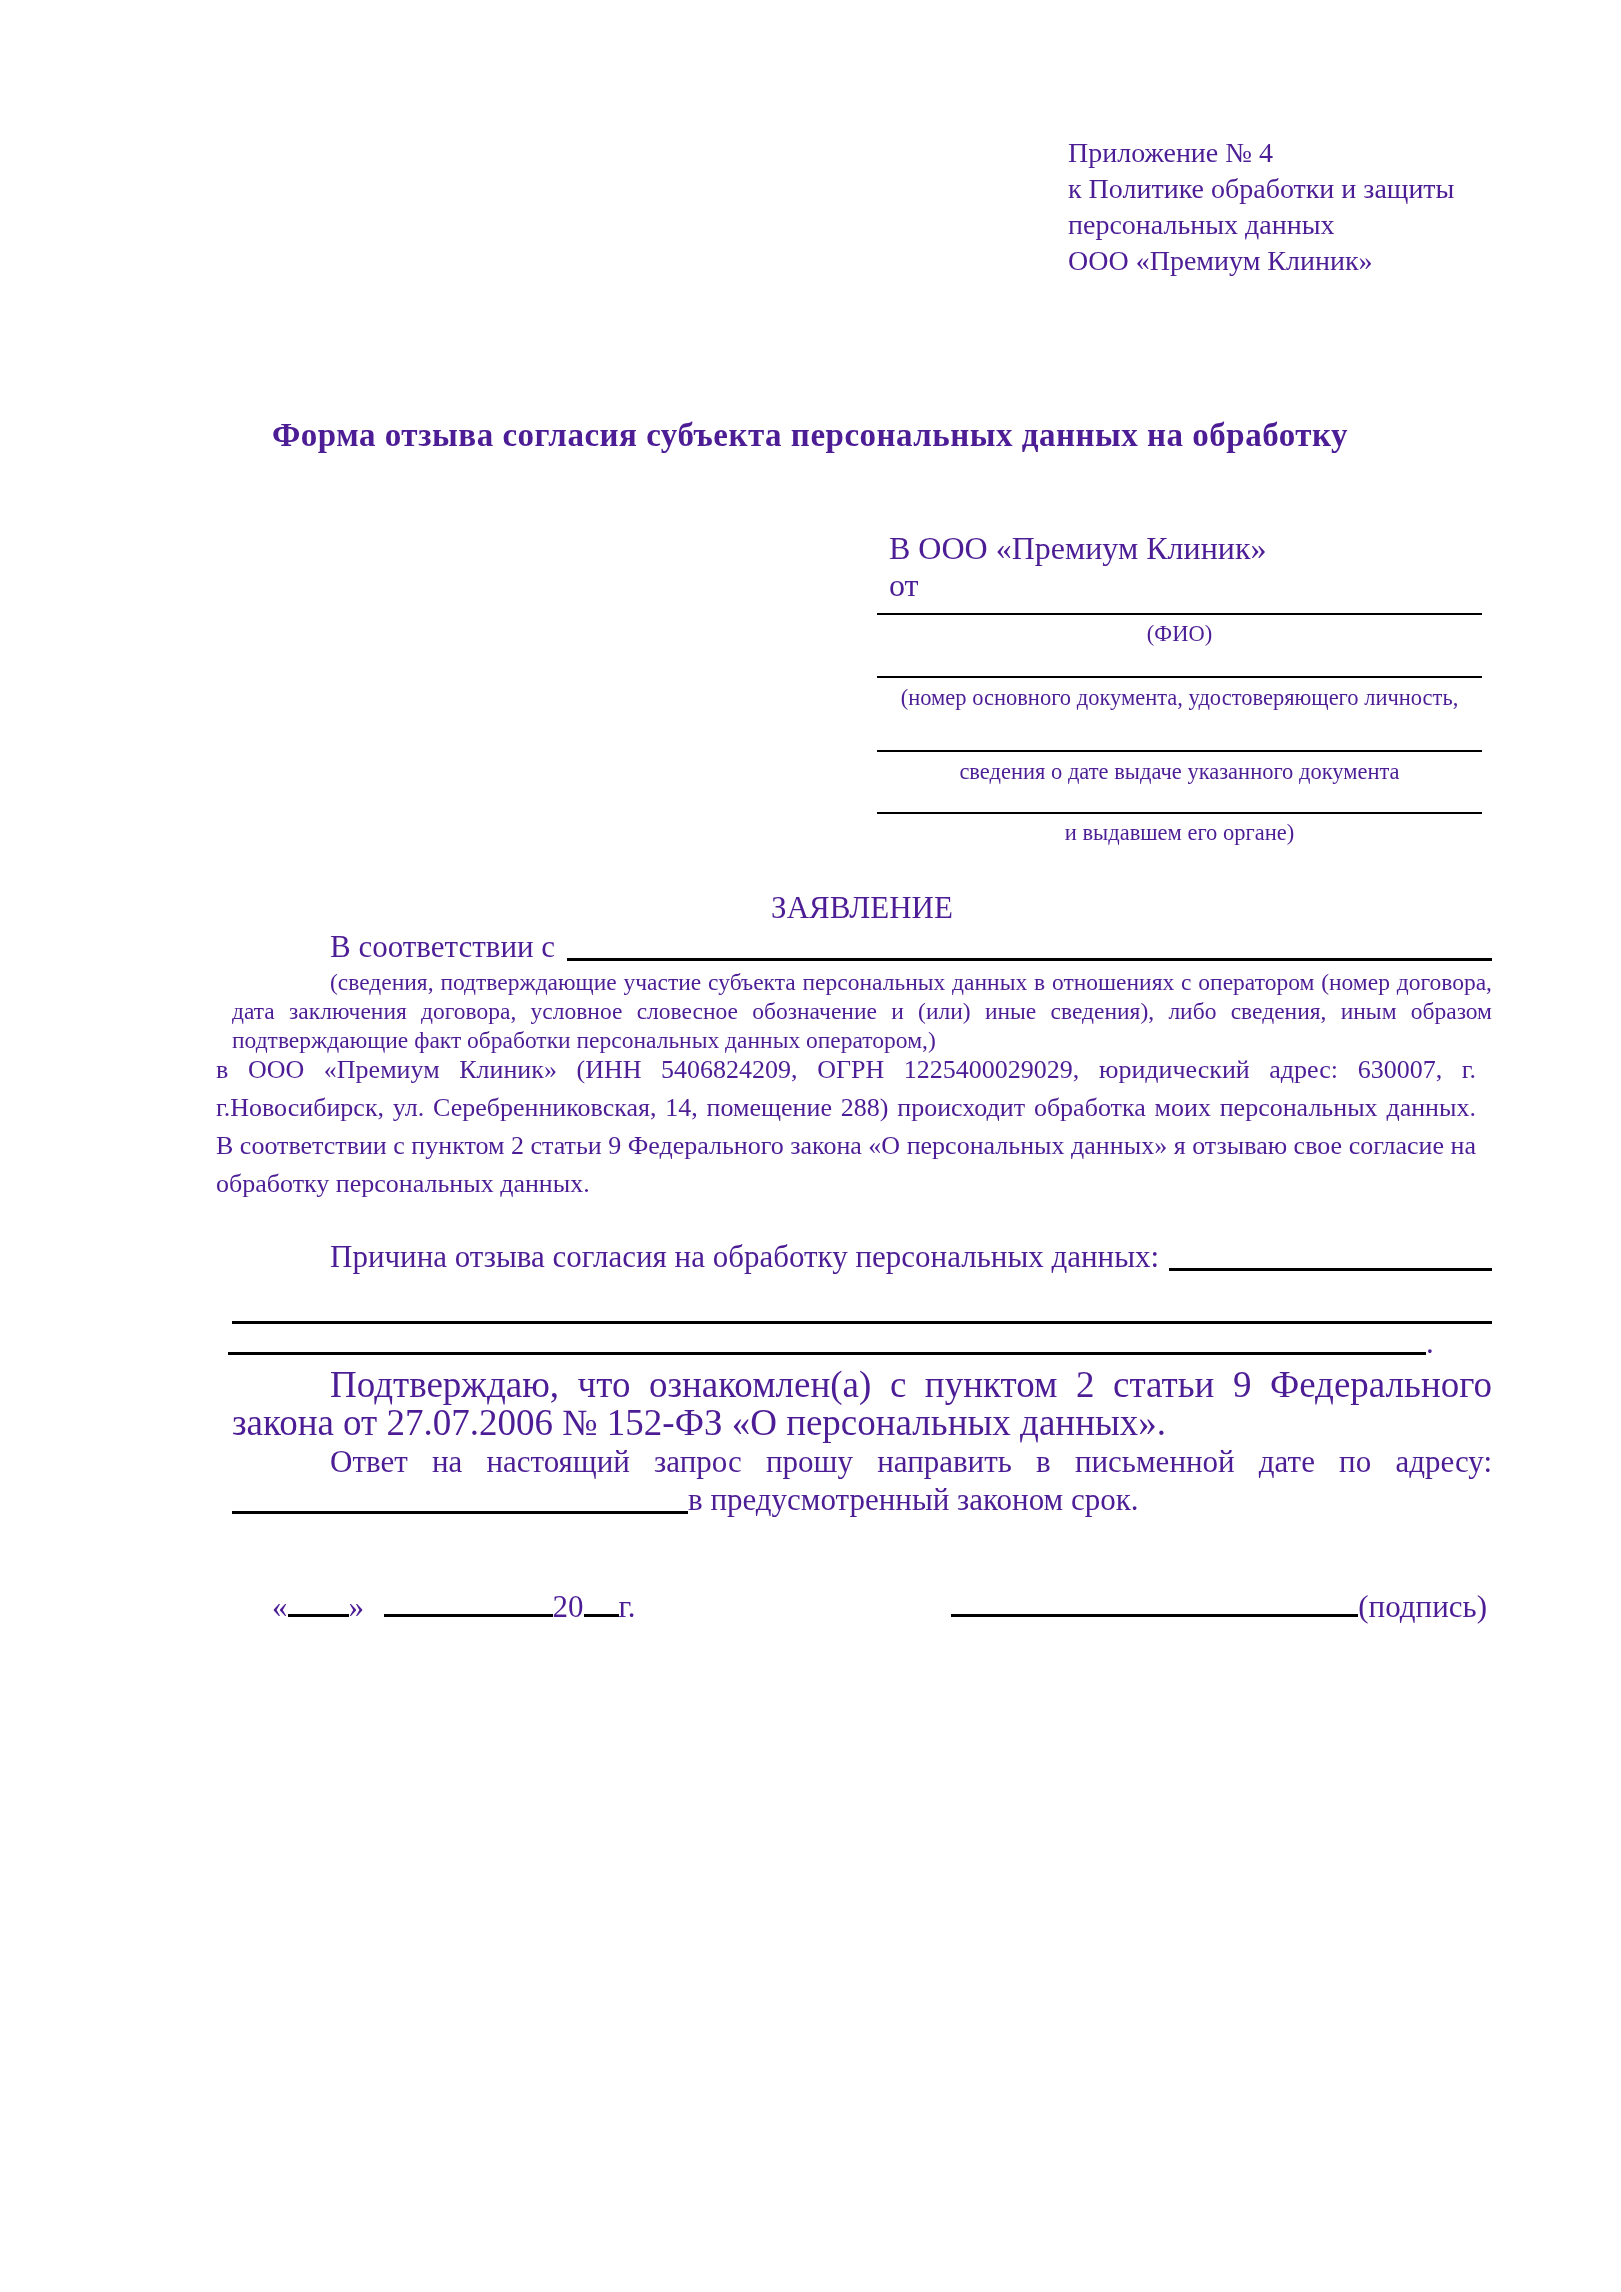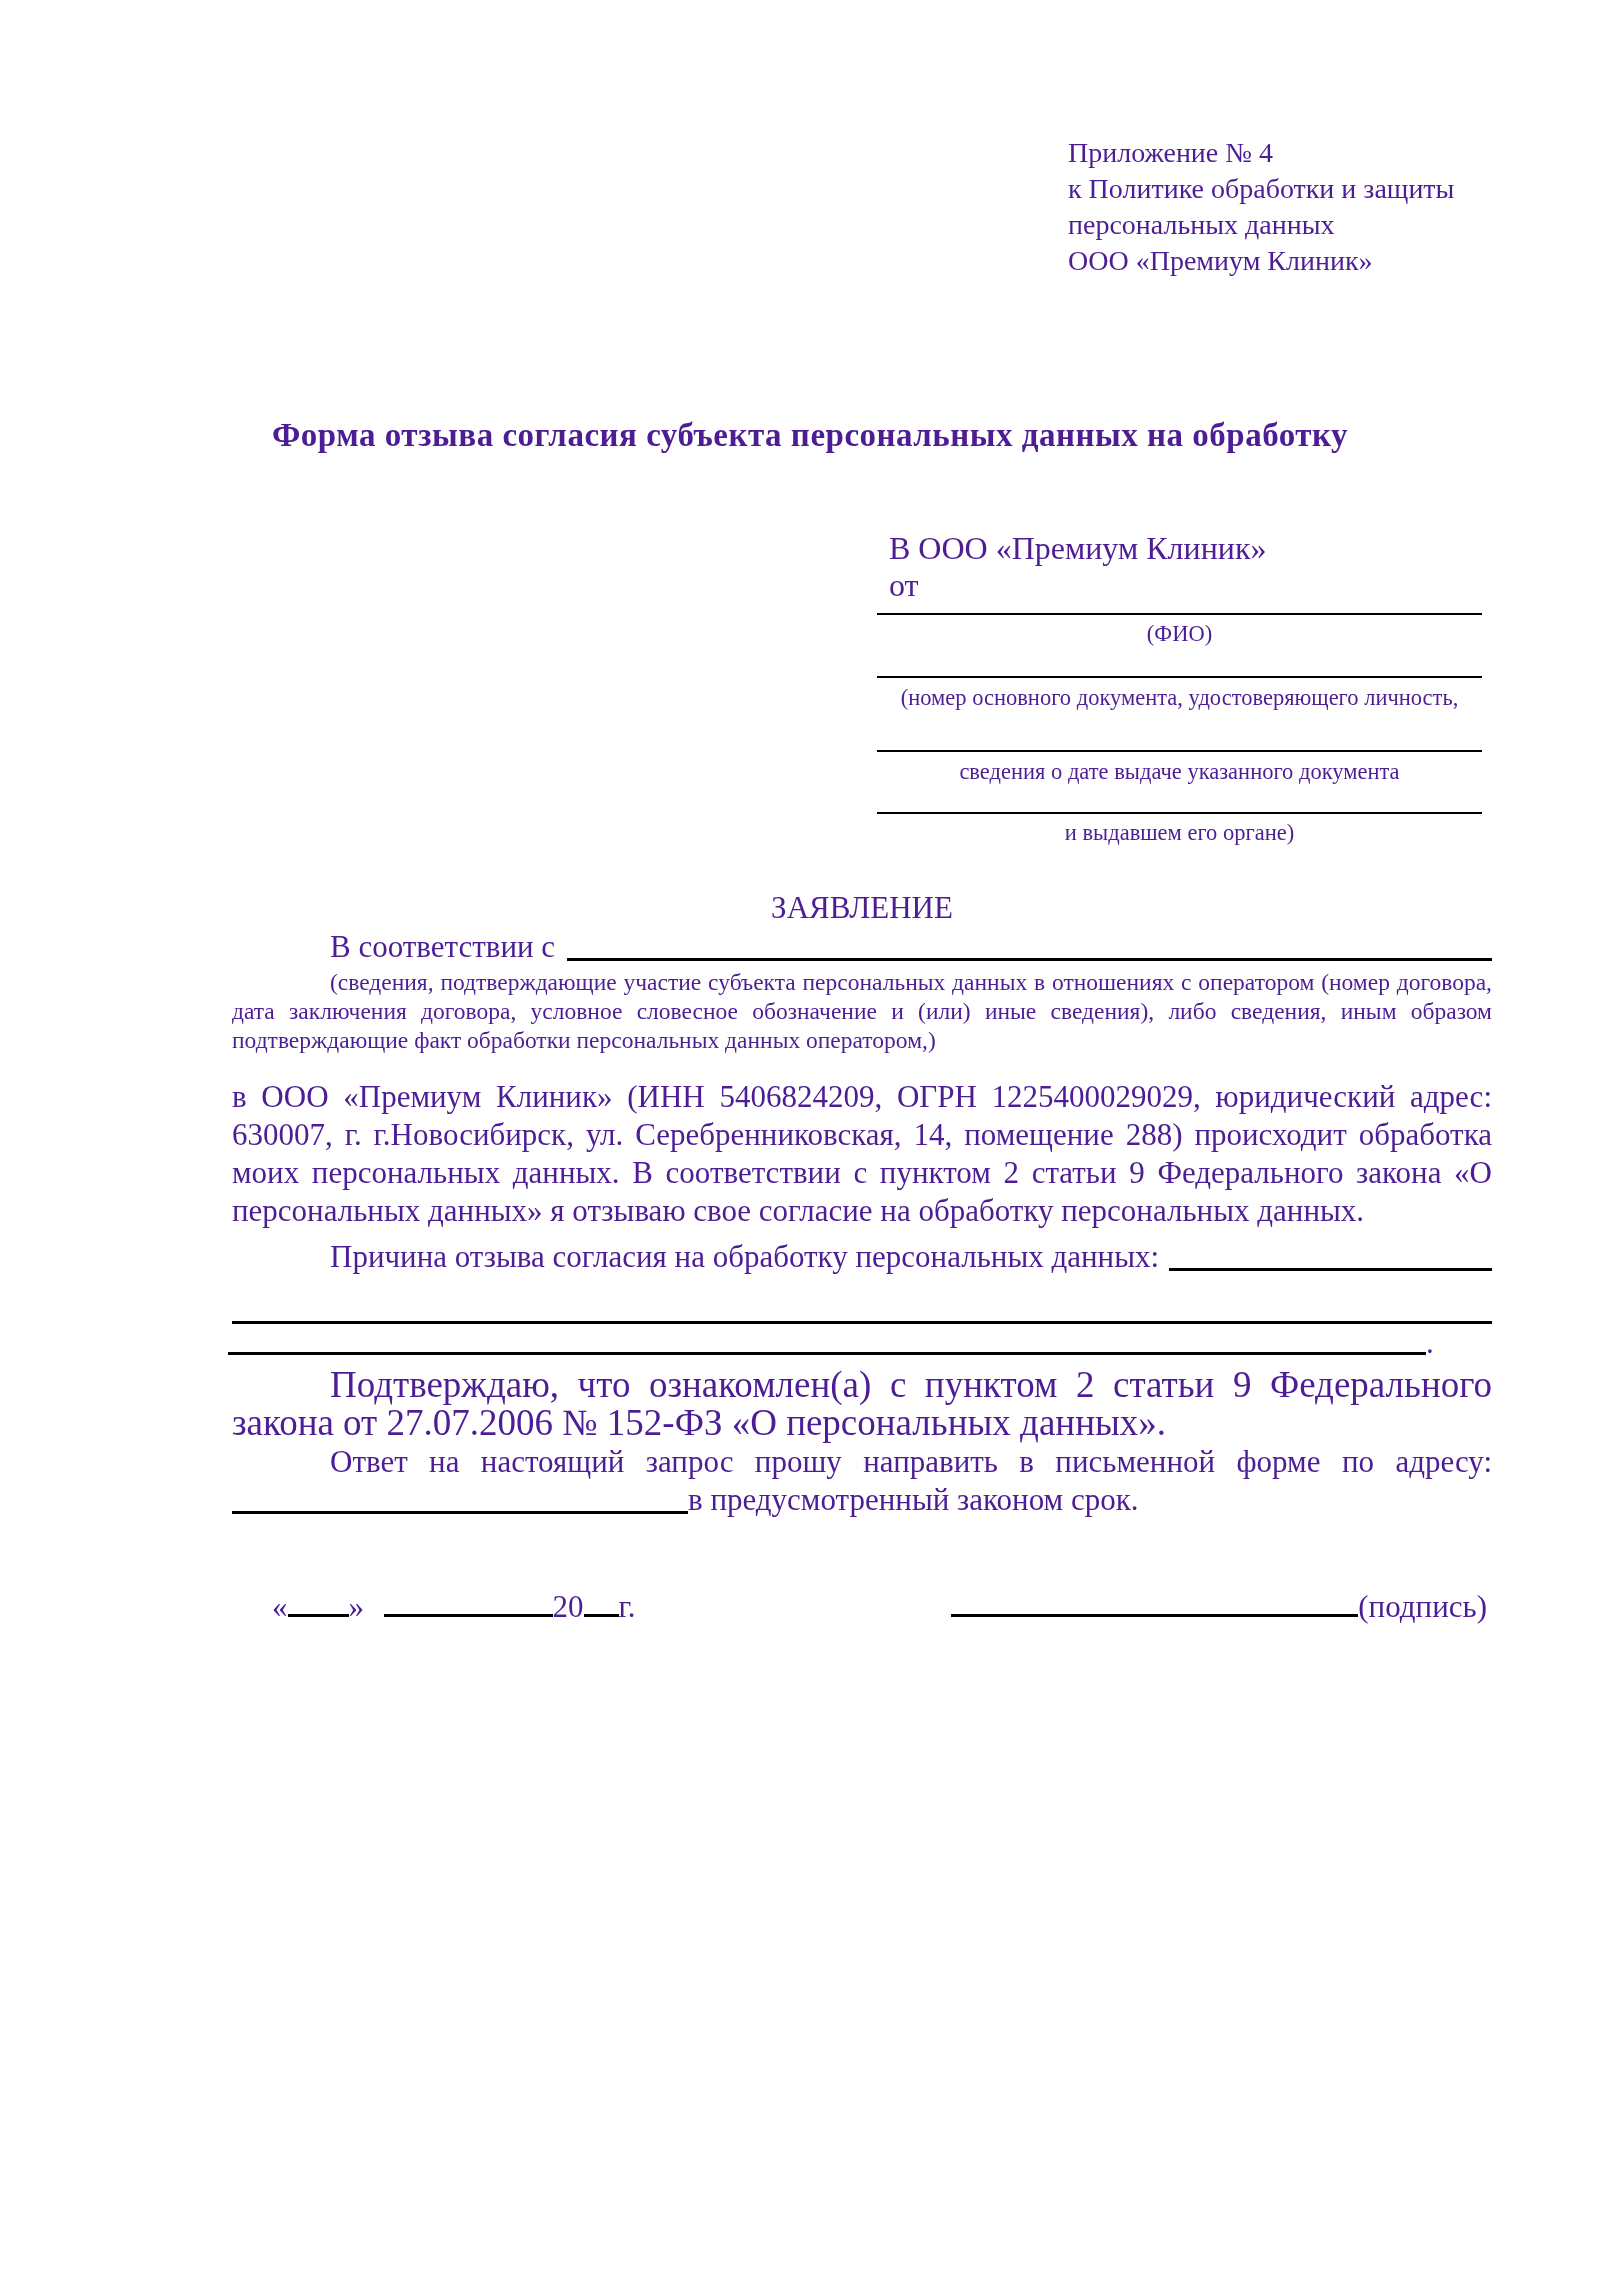--- a/index.html
+++ b/index.html
@@ -62,24 +62,23 @@
     margin-bottom: 4.9px;
   }
 
   .footnote {
     left: 232px; width: 1260px; top: 968px;
     font-size: 23.5px; line-height: 29px;
     text-align: justify; text-indent: 98px;
   }
 
   .body-par {
-    left: 232px; width: 1260px; top: 1051px;
-    font-size: 31px; line-height: 38px;
+    left: 216px; width: 1260px; top: 1051px;
+    font-size: 26px; line-height: 38px;
     text-align: justify;
-    margin-top: 27px;
   }
 
   .blank-line {
     left: 232px; width: 1260px; height: 0;
     border-top: 3.9px solid #000;
   }
   .blank-line-row {
     left: 228px; width: 1268px;
     display: flex; align-items: flex-end;
     font-size: 31px; line-height: 35px;
@@ -179,21 +178,21 @@
   </div>
 
   <div class="abs blank-line" style="top:1321px"></div>
   <div class="abs blank-line-row" style="top:1325px">
     <span class="seg"></span>
     <span>.</span>
   </div>
 
   <div class="abs confirm-par">Подтверждаю, что ознакомлен(а) с пунктом 2 статьи 9 Федерального закона от 27.07.2006 № 152-ФЗ «О персональных данных».</div>
 
-  <div class="abs reply-line1">Ответ на настоящий запрос прошу направить в письменной форме по адресу:</div>
+  <div class="abs reply-line1">Ответ на настоящий запрос прошу направить в письменной дате по адресу:</div>
   <div class="abs reply-line2">
     <span class="seg"></span>
     <span class="tail">в предусмотренный законом срок.</span>
   </div>
 
   <div class="abs sign-row">
     <span class="grp">
       <span>«</span><span class="u u-day"></span><span>»</span><span class="u u-month"></span><span>20</span><span class="u u-year"></span><span>г.</span>
     </span>
     <span class="grp">

